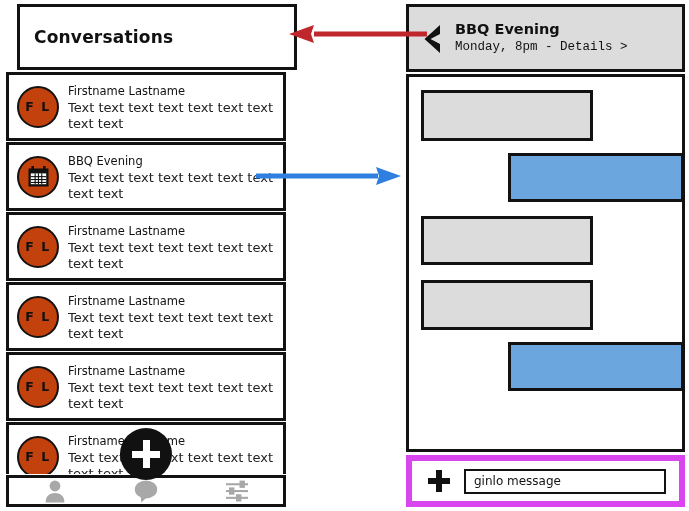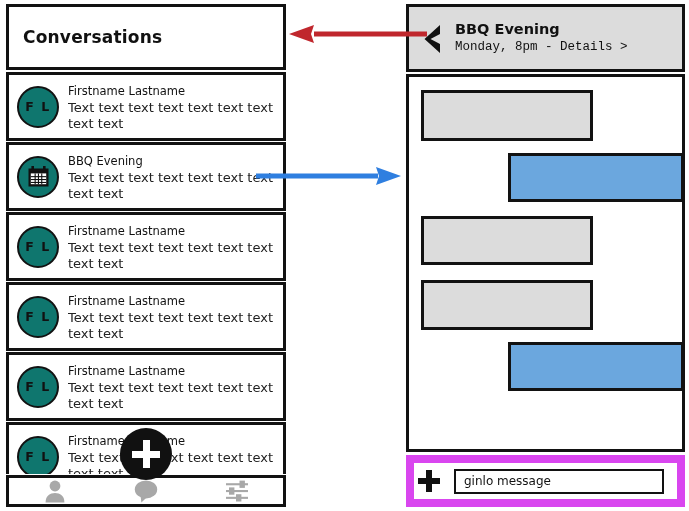--- a/index.html
+++ b/index.html
@@ -20,21 +20,21 @@
   #left-phone {
     position: absolute;
     left: 6px;
     top: 4px;
     width: 280px;
     height: 503px;
   }
 
   #conversations-header {
     position: absolute;
-    left: 0; top: 0;
+    left: 11px; top: 0;
     width: 280px;
     height: 66px;
     box-sizing: border-box;
     border: 3px solid #121212;
     background: #ffffff;
     display: flex;
     align-items: center;
   }
   #conversations-header .title {
     font-size: 17px;
@@ -65,21 +65,21 @@
     align-items: center;
     padding-left: 8px;
   }
 
   .avatar {
     flex: 0 0 auto;
     width: 38px;
     height: 38px;
     border: 2.5px solid #121212;
     border-radius: 50%;
-    background: #0f766e;
+    background: #c2410c;
     display: flex;
     align-items: center;
     justify-content: center;
     font-size: 12.5px;
     font-weight: bold;
     color: #111111;
     letter-spacing: 1.5px;
     margin-right: 9px;
   }
 
@@ -217,25 +217,25 @@
   .bubble.incoming { background: #dcdcdc; }
   .bubble.outgoing { background: #6ba7de; }
 
   #chat-input-bar {
     position: absolute;
     left: 0;
     top: 451px;
     width: 279px;
     height: 52px;
     box-sizing: border-box;
-    border: 8px solid #d946ef;
-    background: #ffffff;
-    display: flex;
-    align-items: center;
-    padding-left: 4px;
+    border: 6px solid #d946ef;
+    background: #ffffff;
+    display: flex;
+    align-items: center;
+    padding-left: 16px;
   }
   #attach-plus-icon {
     flex: 0 0 auto;
     position: relative;
     width: 22px;
     height: 22px;
     margin-right: 14px;
   }
   #attach-plus-icon .bar-h,
   #attach-plus-icon .bar-v {

